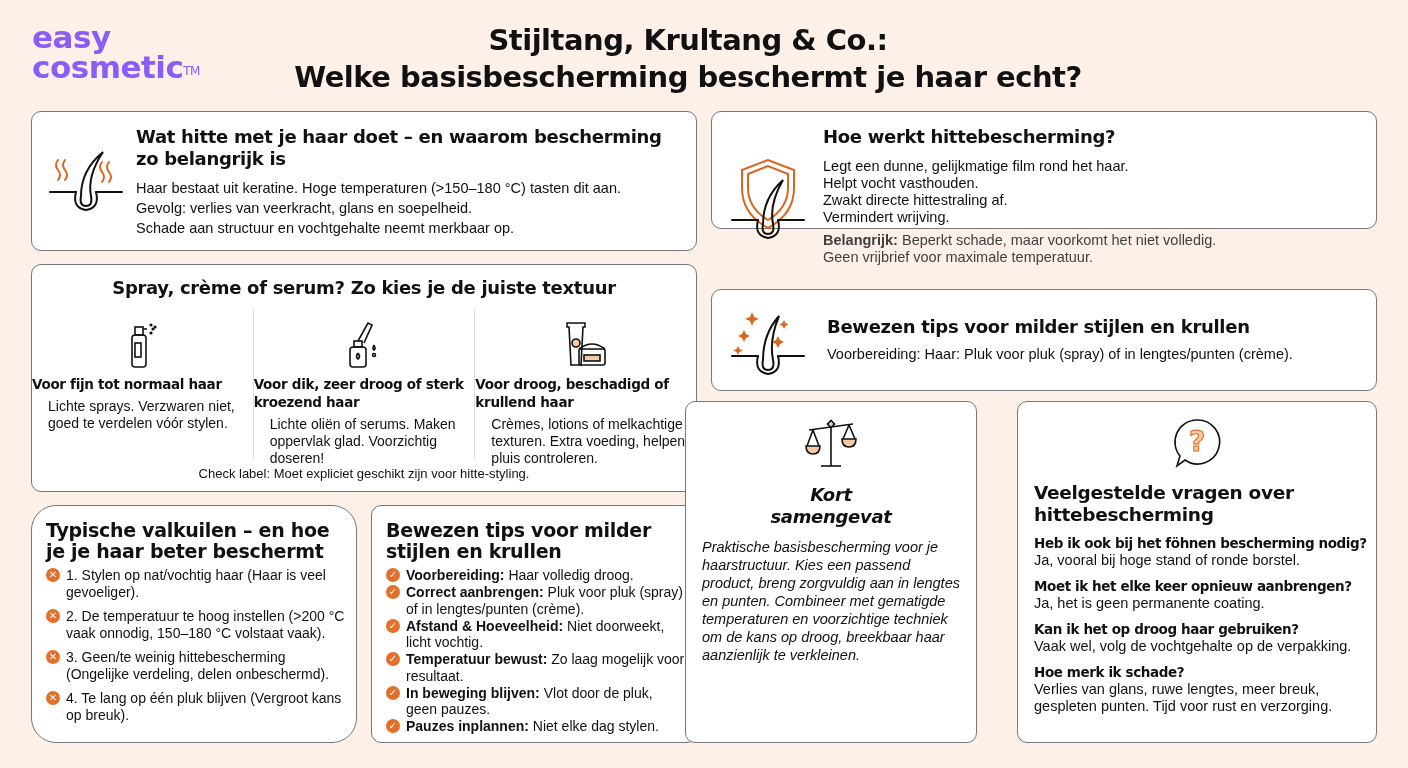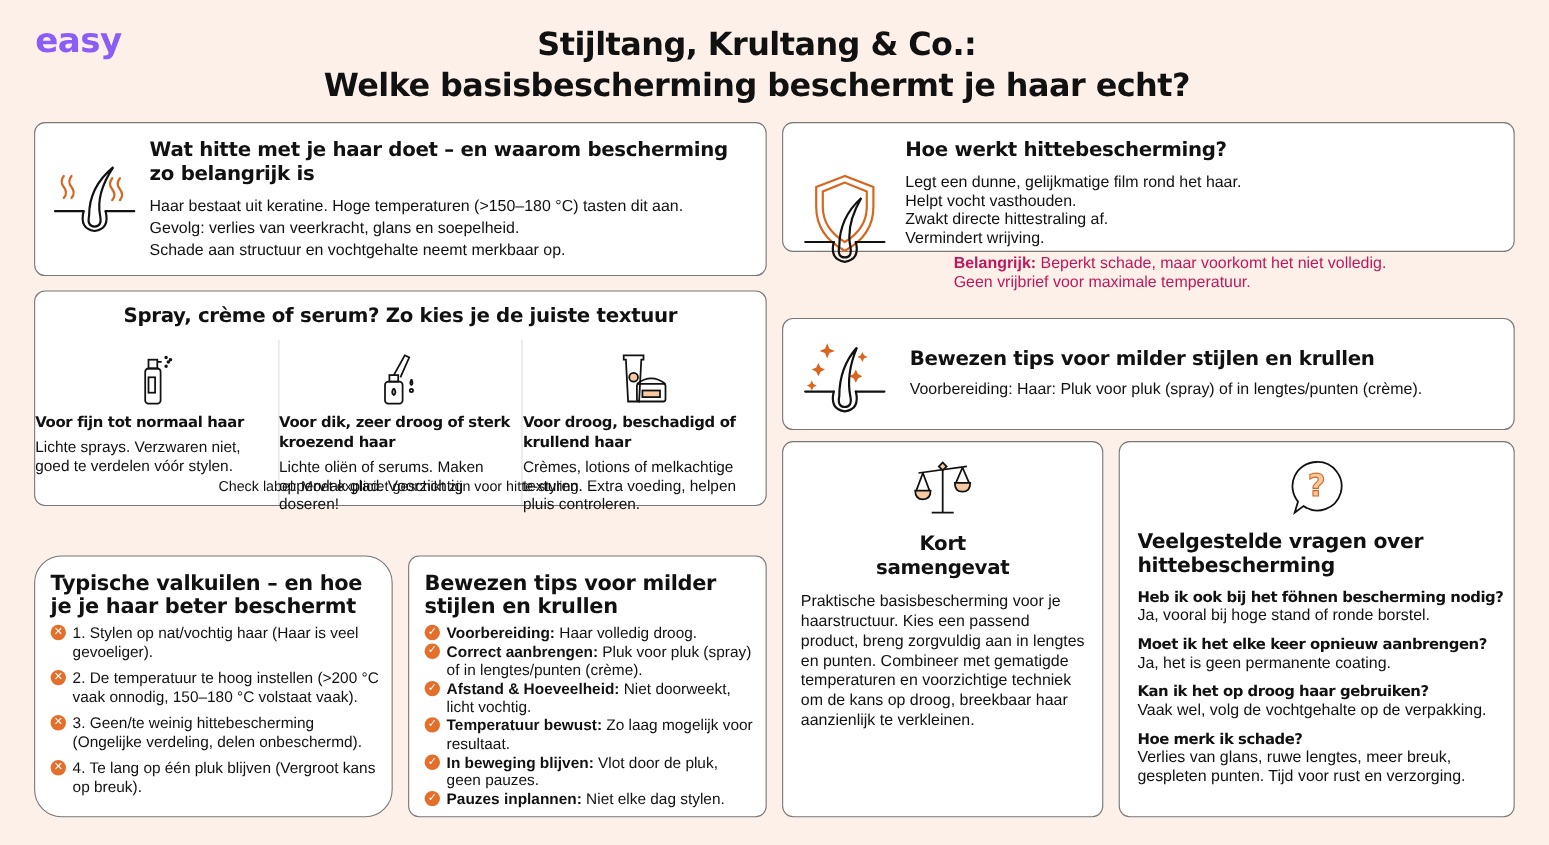--- a/index.html
+++ b/index.html
@@ -24,52 +24,52 @@
   }
   .card {
     position: absolute; background: #fff;
     border: 1.5px solid #777; border-radius: 10px;
   }
   .card h2 {
     font-family: "DejaVu Sans", sans-serif; font-weight: bold;
     font-size: 18px; line-height: 22px; letter-spacing: -0.3px;
   }
   .card p, .card li, .card div.t { font-size: 14.5px; line-height: 17px; }
-  .orange { color: #be185d; margin-left: 44px; }
+  .orange { color: #404040; }
   .ico { position: absolute; }
 
   
   #c1 { left: 31px; top: 111px; width: 666px; height: 140px; }
   #c2 { left: 711px; top: 111px; width: 666px; height: 118px; }
-  #c3 { left: 31px; top: 264px; width: 666px; height: 196px; }
+  #c3 { left: 31px; top: 264px; width: 666px; height: 228px; }
   #c4 { left: 711px; top: 289px; width: 666px; height: 102px; }
   #c5 { left: 31px; top: 505px; width: 326px; height: 238px; border-radius: 25px; }
   #c6 { left: 371px; top: 505px; width: 326px; height: 238px; }
-  #c7 { left: 711px; top: 401px; width: 292px; height: 342px; }
+  #c7 { left: 685px; top: 401px; width: 292px; height: 342px; font-style: italic; }
   #c8 { left: 1017px; top: 401px; width: 360px; height: 342px; }
 
   #c1 .body { position: absolute; left: 104px; top: 14px; right: 14px; }
   #c1 h2 { margin-bottom: 8px; }
   #c1 p { line-height: 20px; }
 
   #c2 .body { position: absolute; left: 111px; top: 14px; right: 14px; }
   #c2 h2 { margin-bottom: 10px; }
   #c2 p { line-height: 17px; }
   #c2 .note { margin-top: 6px; }
 
   #c3 h2 { text-align: center; margin-top: 12px; font-size: 18px; }
   #c3 .cols { position: absolute; left: 0; right: 0; top: 44px; height: 150px; display: flex; }
   #c3 .col { flex: 1; text-align: left; position: relative; }
   #c3 .col + .col { border-left: 1.5px solid #ddd; }
   #c3 .col .svgw { height: 60px; display: flex; justify-content: center; align-items: flex-end; }
   #c3 .col h3 {
     font-family: "DejaVu Sans", sans-serif; font-weight: bold; font-size: 13.5px;
     line-height: 18px; margin-top: 6px; letter-spacing: -0.3px;
   }
-  #c3 .col p { font-size: 14px; line-height: 17px; margin-top: 5px; }
+  #c3 .col p { font-size: 14px; line-height: 17px; margin-top: 5px; padding-left: 16px; }
   #c3 .check { position: absolute; left: 0; right: 0; bottom: 10px; text-align: center; font-size: 13px; }
 
   #c4 .body { position: absolute; left: 115px; top: 26px; right: 14px; }
   #c4 h2 { margin-bottom: 8px; }
 
   #c5 .body, #c6 .body { position: absolute; left: 14px; top: 14px; right: 10px; }
   #c5 h2, #c6 h2 { font-size: 19px; line-height: 21px; margin-bottom: 5px; }
   ul.list { list-style: none; }
   ul.list li { position: relative; padding-left: 20px; font-size: 14px; line-height: 16.5px; }
   #c5 ul.list li { margin-bottom: 8px; }
@@ -89,20 +89,21 @@
   #c8 h2 { font-size: 18.5px; line-height: 22px; margin-bottom: 9px; }
   #c8 .qa { margin-bottom: 9px; }
   #c8 .q { font-family: "DejaVu Sans", sans-serif; font-weight: bold; font-size: 13.5px; line-height: 17px; letter-spacing: -0.4px; }
   #c8 .a { font-size: 14.5px; line-height: 17px; }
 </style>
 </head>
 <body>
 
 <div class="logo">
   <div>easy</div>
+  <div><span>cosmetic</span><span class="tm">TM</span></div>
 </div>
 
 <div class="title">
   <div>Stijltang, Krultang &amp; Co.:</div>
   <div>Welke basisbescherming beschermt je haar echt?</div>
 </div>
 
 <div class="card" id="c1">
   <svg class="ico" style="left:16px;top:36px" width="76" height="70" viewBox="0 0 76 70">
     <g fill="none" stroke="#d9661f" stroke-width="2" stroke-linecap="round">

